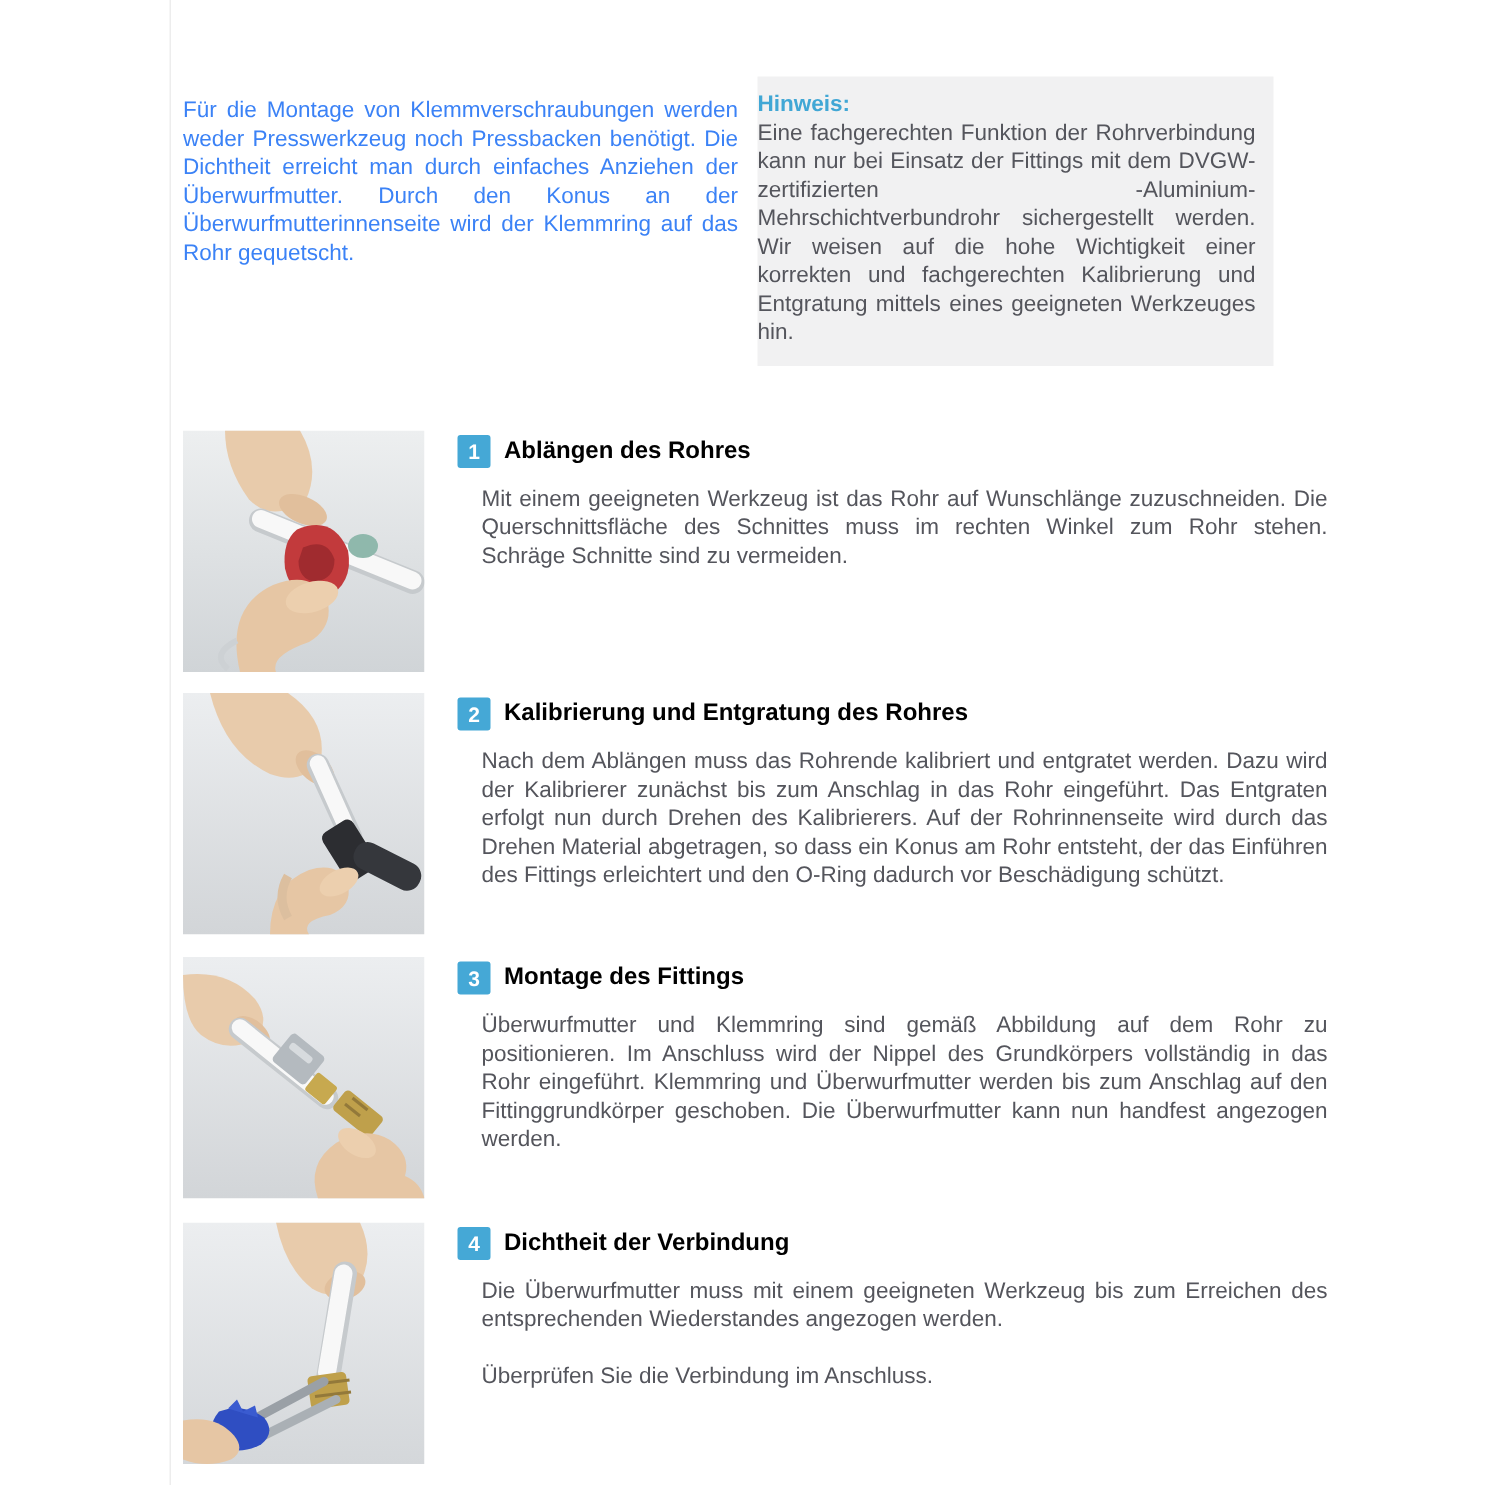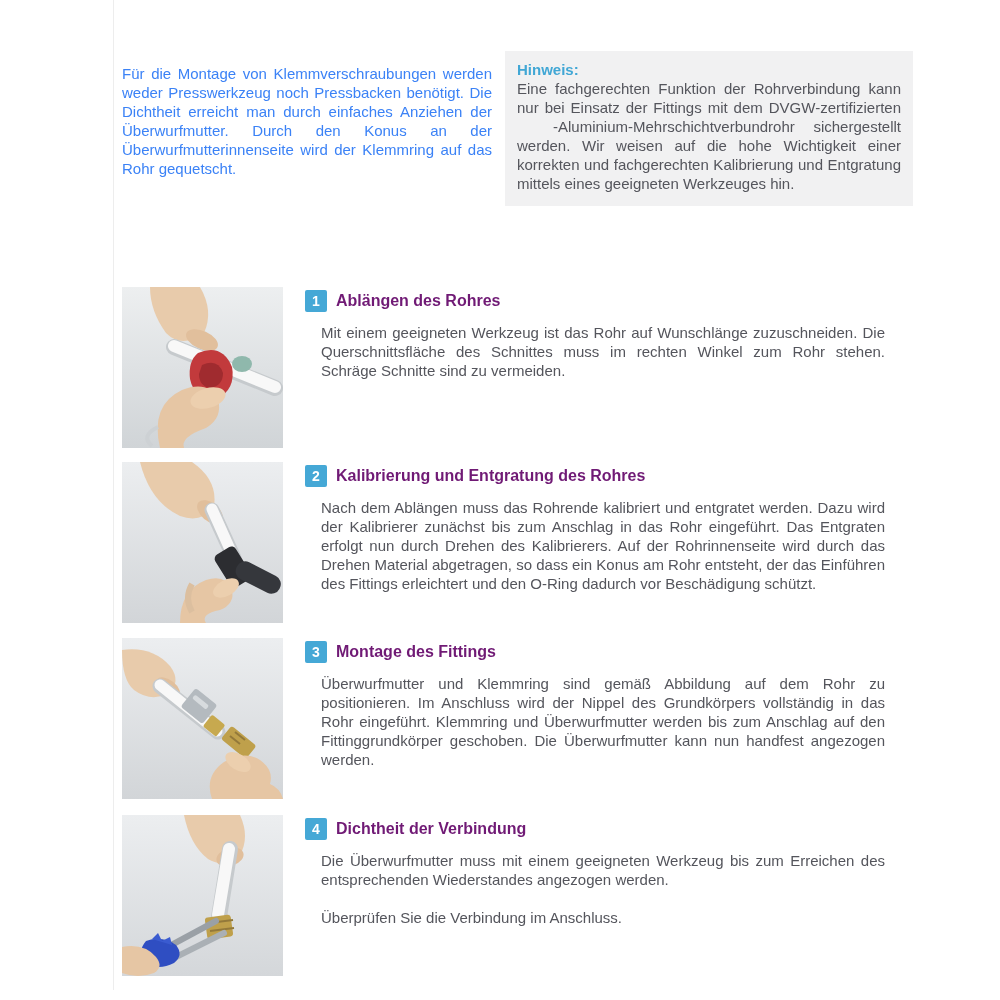--- a/index.html
+++ b/index.html
@@ -18,37 +18,37 @@
     font-size:22px; font-weight:bold; letter-spacing:0.5px;
     color:#3d4551;
   }
 
   .intro {
     position:absolute; left:122px; top:49px; width:370px;
     font-size:15px; line-height:19px; text-align:justify; color:#3b82f6;
   }
 
   .note-box {
-    position:absolute; left:505px; top:51px; width:408px; box-sizing:border-box;
-    background:#f1f1f2; padding:9px 12px 13px 12px;
+    position:absolute; left:505px; top:51px; width:344px; box-sizing:border-box;
+    background:#f1f1f2; padding:9px 12px 13px 0;
     font-size:15px; line-height:19px; text-align:justify; color:#54555c;
   }
   .note-label { display:block; color:#41a7d5; font-weight:bold; }
   .brand-gap { display:inline-block; width:36px; }
 
   .step { position:absolute; left:122px; width:763px; display:flex; }
   .step-photo { width:161px; height:161px; flex:none; display:block; }
   .step-content { margin-left:22px; width:580px; }
   .step-header { display:flex; align-items:center; margin-top:3px; }
   .step-num {
     width:22px; height:22px; flex:none; border-radius:2px;
     background:#45a8d6; color:#ffffff; font-weight:bold; font-size:14px;
     display:flex; align-items:center; justify-content:center;
   }
-  .step-title { margin-left:9px; color:#701a75; font-weight:bold; font-size:16px; }
+  .step-title { margin-left:9px; color:#000000; font-weight:bold; font-size:16px; }
   .step-body { margin-top:11px;margin-left:16px; }
   .step-body p { margin:0; font-size:15px; line-height:19px; text-align:justify; color:#54555c; }
   .step-body p + p { margin-top:19px; }
 
   .step-1 { top:287px; }
   .step-2 { top:462px; }
   .step-3 { top:638px; }
   .step-4 { top:815px; }
 </style>
 </head>

